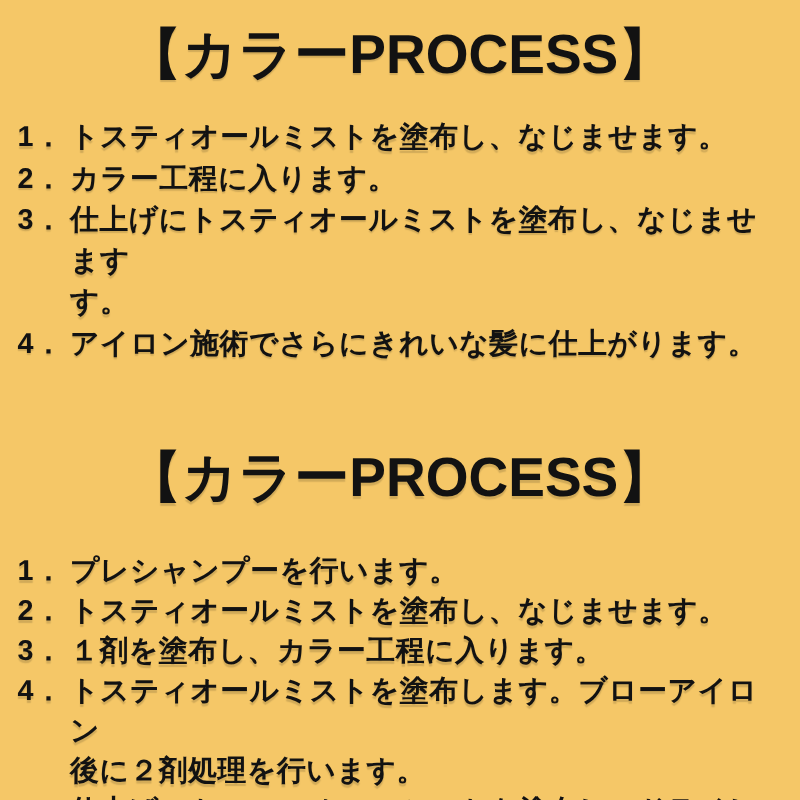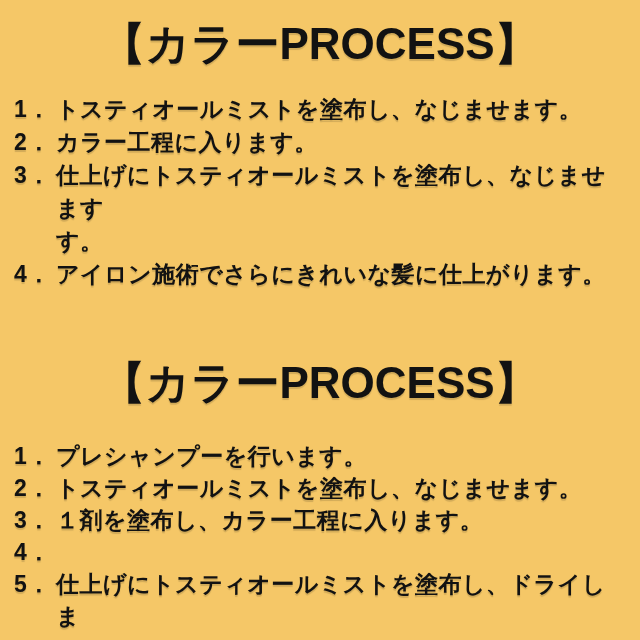--- a/index.html
+++ b/index.html
@@ -105,20 +105,22 @@
     </li>
     <li class="step">
       <span class="step-number">3．</span>
       <span class="step-text">
         <span class="step-line">１剤を塗布し、カラー工程に入ります。</span>
       </span>
     </li>
     <li class="step">
       <span class="step-number">4．</span>
       <span class="step-text">
+        <span class="step-line">トスティオールミストを塗布します。ブローアイロン</span>
+        <span class="step-line">後に２剤処理を行います。</span>
       </span>
     </li>
     <li class="step">
       <span class="step-number">5．</span>
       <span class="step-text">
         <span class="step-line">仕上げにトスティオールミストを塗布し、ドライしま</span>
 
       </span>
     </li>
   </ol>

